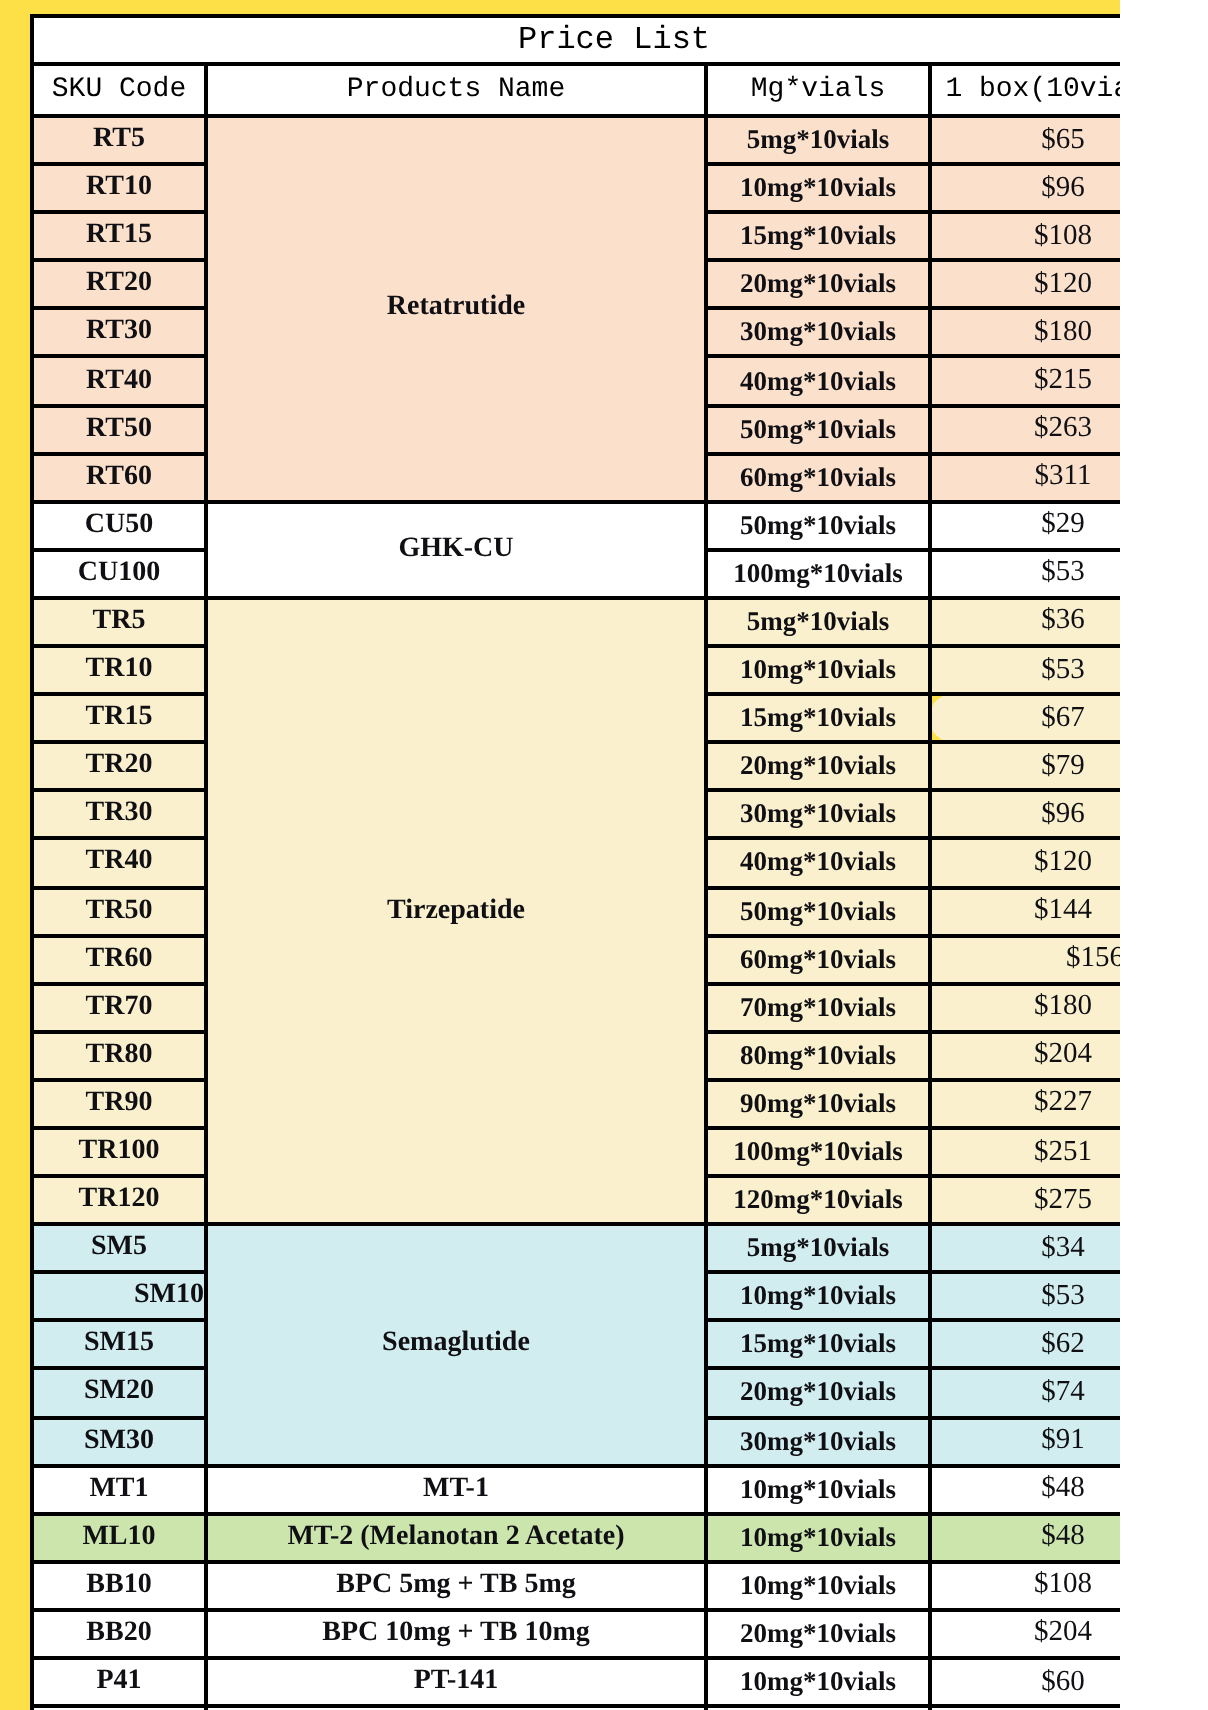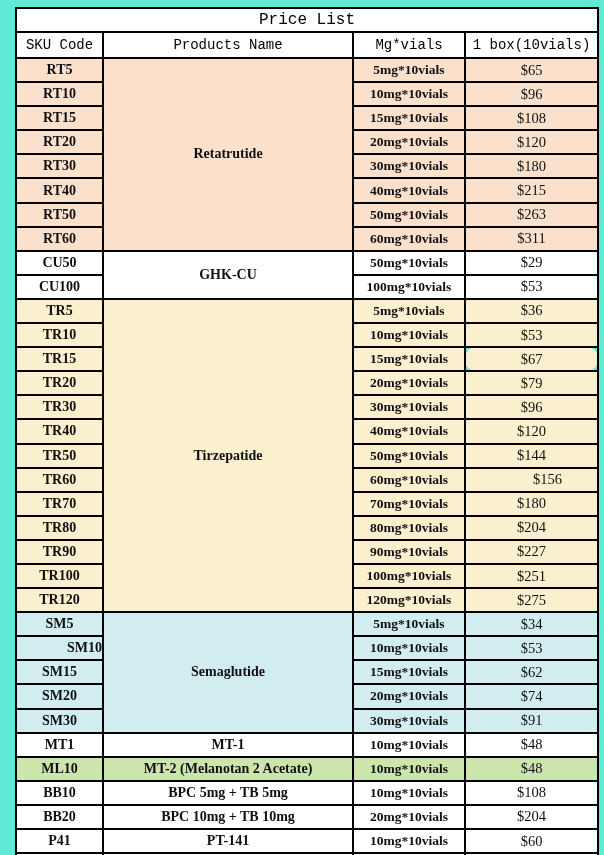--- a/index.html
+++ b/index.html
@@ -1,20 +1,20 @@
 <!DOCTYPE html>
 <html><head>
 <meta charset="utf-8">
 <style>
   html, body { margin: 0; padding: 0; }
   .page {
     position: relative;
-    width: 604px;
+    width: 560px;
     height: 855px;
-    background: #5eead4;
+    background: #fde047;
     overflow: hidden;
     font-family: "Liberation Serif", "DejaVu Serif", serif;
     color: #101014;
   }
   table.price-table {
     position: absolute;
     left: 15px;
     top: 7px;
     border-collapse: collapse;
     table-layout: fixed;

